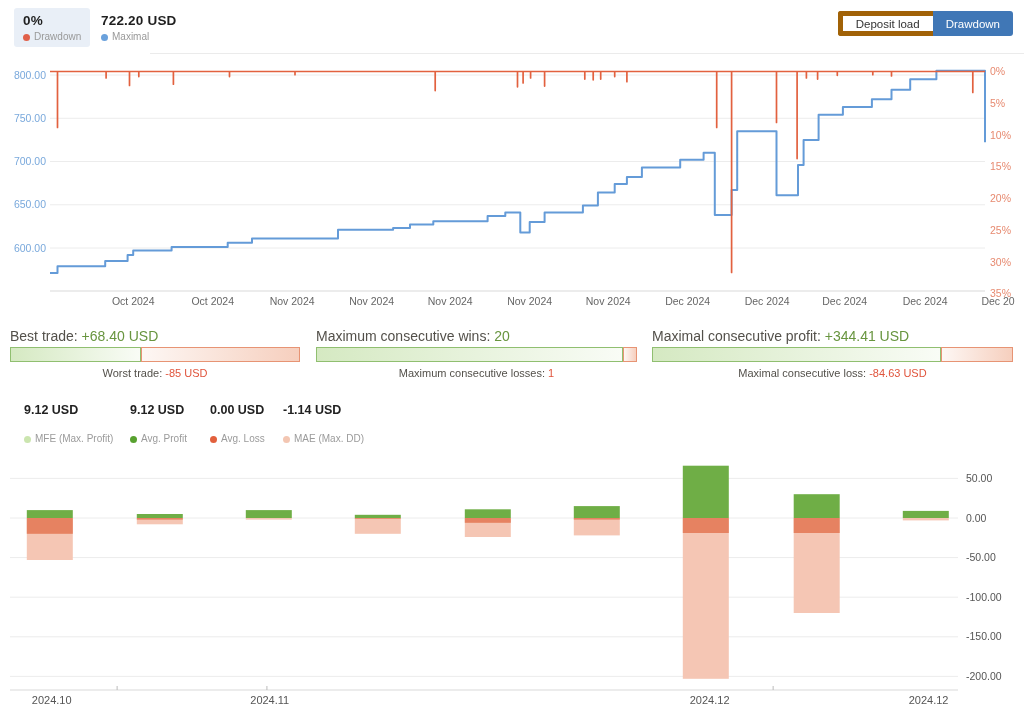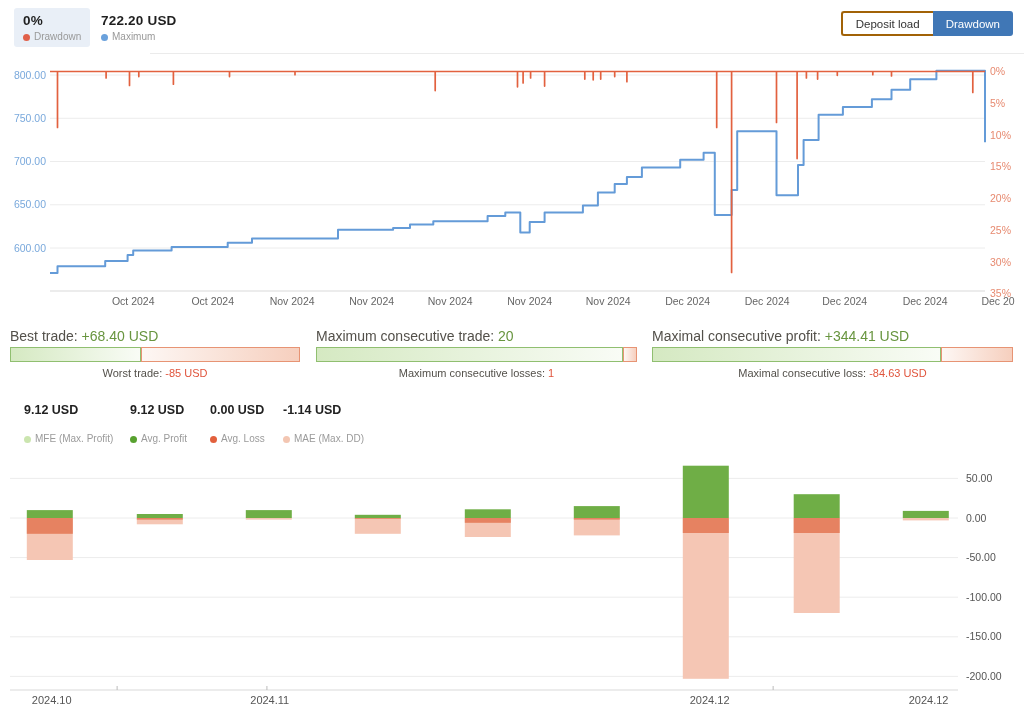--- a/index.html
+++ b/index.html
@@ -13,21 +13,21 @@
     background: #e9eff7; border-radius: 3px; padding: 5px 9px; }
   .bal-box { position: absolute; left: 101px; top: 8px; padding: 5px 0; }
   .big-val { font-size: 13.5px; font-weight: bold; color: #1f1f1f; letter-spacing: .2px; }
   .sub-lbl { font-size: 10px; color: #999; margin-top: 3px; white-space: nowrap; }
   .dot { display: inline-block; width: 7px; height: 7px; border-radius: 50%;
     margin-right: 4px; vertical-align: -1px; }
   .hdr-rule { position: absolute; top: 53px; left: 150px; width: 874px; height: 1px; background: #ebebeb; }
   .toggle { position: absolute; right: 11px; top: 11px; display: flex; }
   .toggle button { height: 25px; padding: 0 13px; font-size: 11.5px;
     font-family: "Liberation Sans", sans-serif; cursor: pointer;
-    background: #fff; border: 2px solid #a16207; color: #333; }
+    background: #fff; border: 5px solid #a16207; color: #333; }
   .toggle button:first-child { border-radius: 3px 0 0 3px; border-right: none; }
   .toggle button.active { border-radius: 0 3px 3px 0; border: none; color: #fff; }
   
   .chart-wrap { position: absolute; left: 0; }
   
   .stat-col { position: absolute; top: 0; }
   .stat-top { font-size: 14px; color: #53504a; height: 15px; }
   .stat-bottom { font-size: 11px; color: #53504a; text-align: center; margin-top: 5px; }
   .pos-val { color: #68953f; }
   .neg-val { color: #e0543c; }
@@ -50,21 +50,21 @@
   <div class="dd-box">
     <div class="big-val">0%</div>
     <div class="sub-lbl">
       <span class="dot" id="dd-dot" style="background: rgb(224, 96, 74);"></span><span>Drawdown</span>
     </div>
   </div>
 
   <div class="bal-box">
     <div class="big-val">722.20 USD</div>
     <div class="sub-lbl">
-      <span class="dot" id="bal-dot" style="background: rgb(106, 161, 220);"></span><span>Maximum</span>
+      <span class="dot" id="bal-dot" style="background: rgb(106, 161, 220);"></span><span>Maximal</span>
     </div>
   </div>
 
   <div class="hdr-rule"></div>
 
   <div class="toggle">
     <button>Deposit load</button>
     <button class="active" id="dd-btn" style="background: rgb(64, 119, 182);">Drawdown</button>
   </div>
 
@@ -107,21 +107,21 @@
   <div id="stats-row" style="position:absolute; top:328px; left:0; width:1024px; height:58px">
       <div class="stat-col" style="left: 10px; width: 290px;">
         <div class="stat-top"><span>Best trade: </span><span class="pos-val">+68.40 USD</span></div>
         <div class="stat-bar">
           <div class="g" style="width:45%"></div>
           <div class="r"></div>
         </div>
         <div class="stat-bottom"><span>Worst trade: </span><span class="neg-val">-85 USD</span></div>
       </div>
       <div class="stat-col" style="left: 316px; width: 321px;">
-        <div class="stat-top"><span>Maximum consecutive trade: </span><span class="pos-val">20</span></div>
+        <div class="stat-top"><span>Maximum consecutive wins: </span><span class="pos-val">20</span></div>
         <div class="stat-bar">
           <div class="g" style="width:95.5%"></div>
           <div class="r"></div>
         </div>
         <div class="stat-bottom"><span>Maximum consecutive losses: </span><span class="neg-val">1</span></div>
       </div>
       <div class="stat-col" style="left: 652px; width: 361px;">
         <div class="stat-top"><span>Maximal consecutive profit: </span><span class="pos-val">+344.41 USD</span></div>
         <div class="stat-bar">
           <div class="g" style="width:80%"></div>

